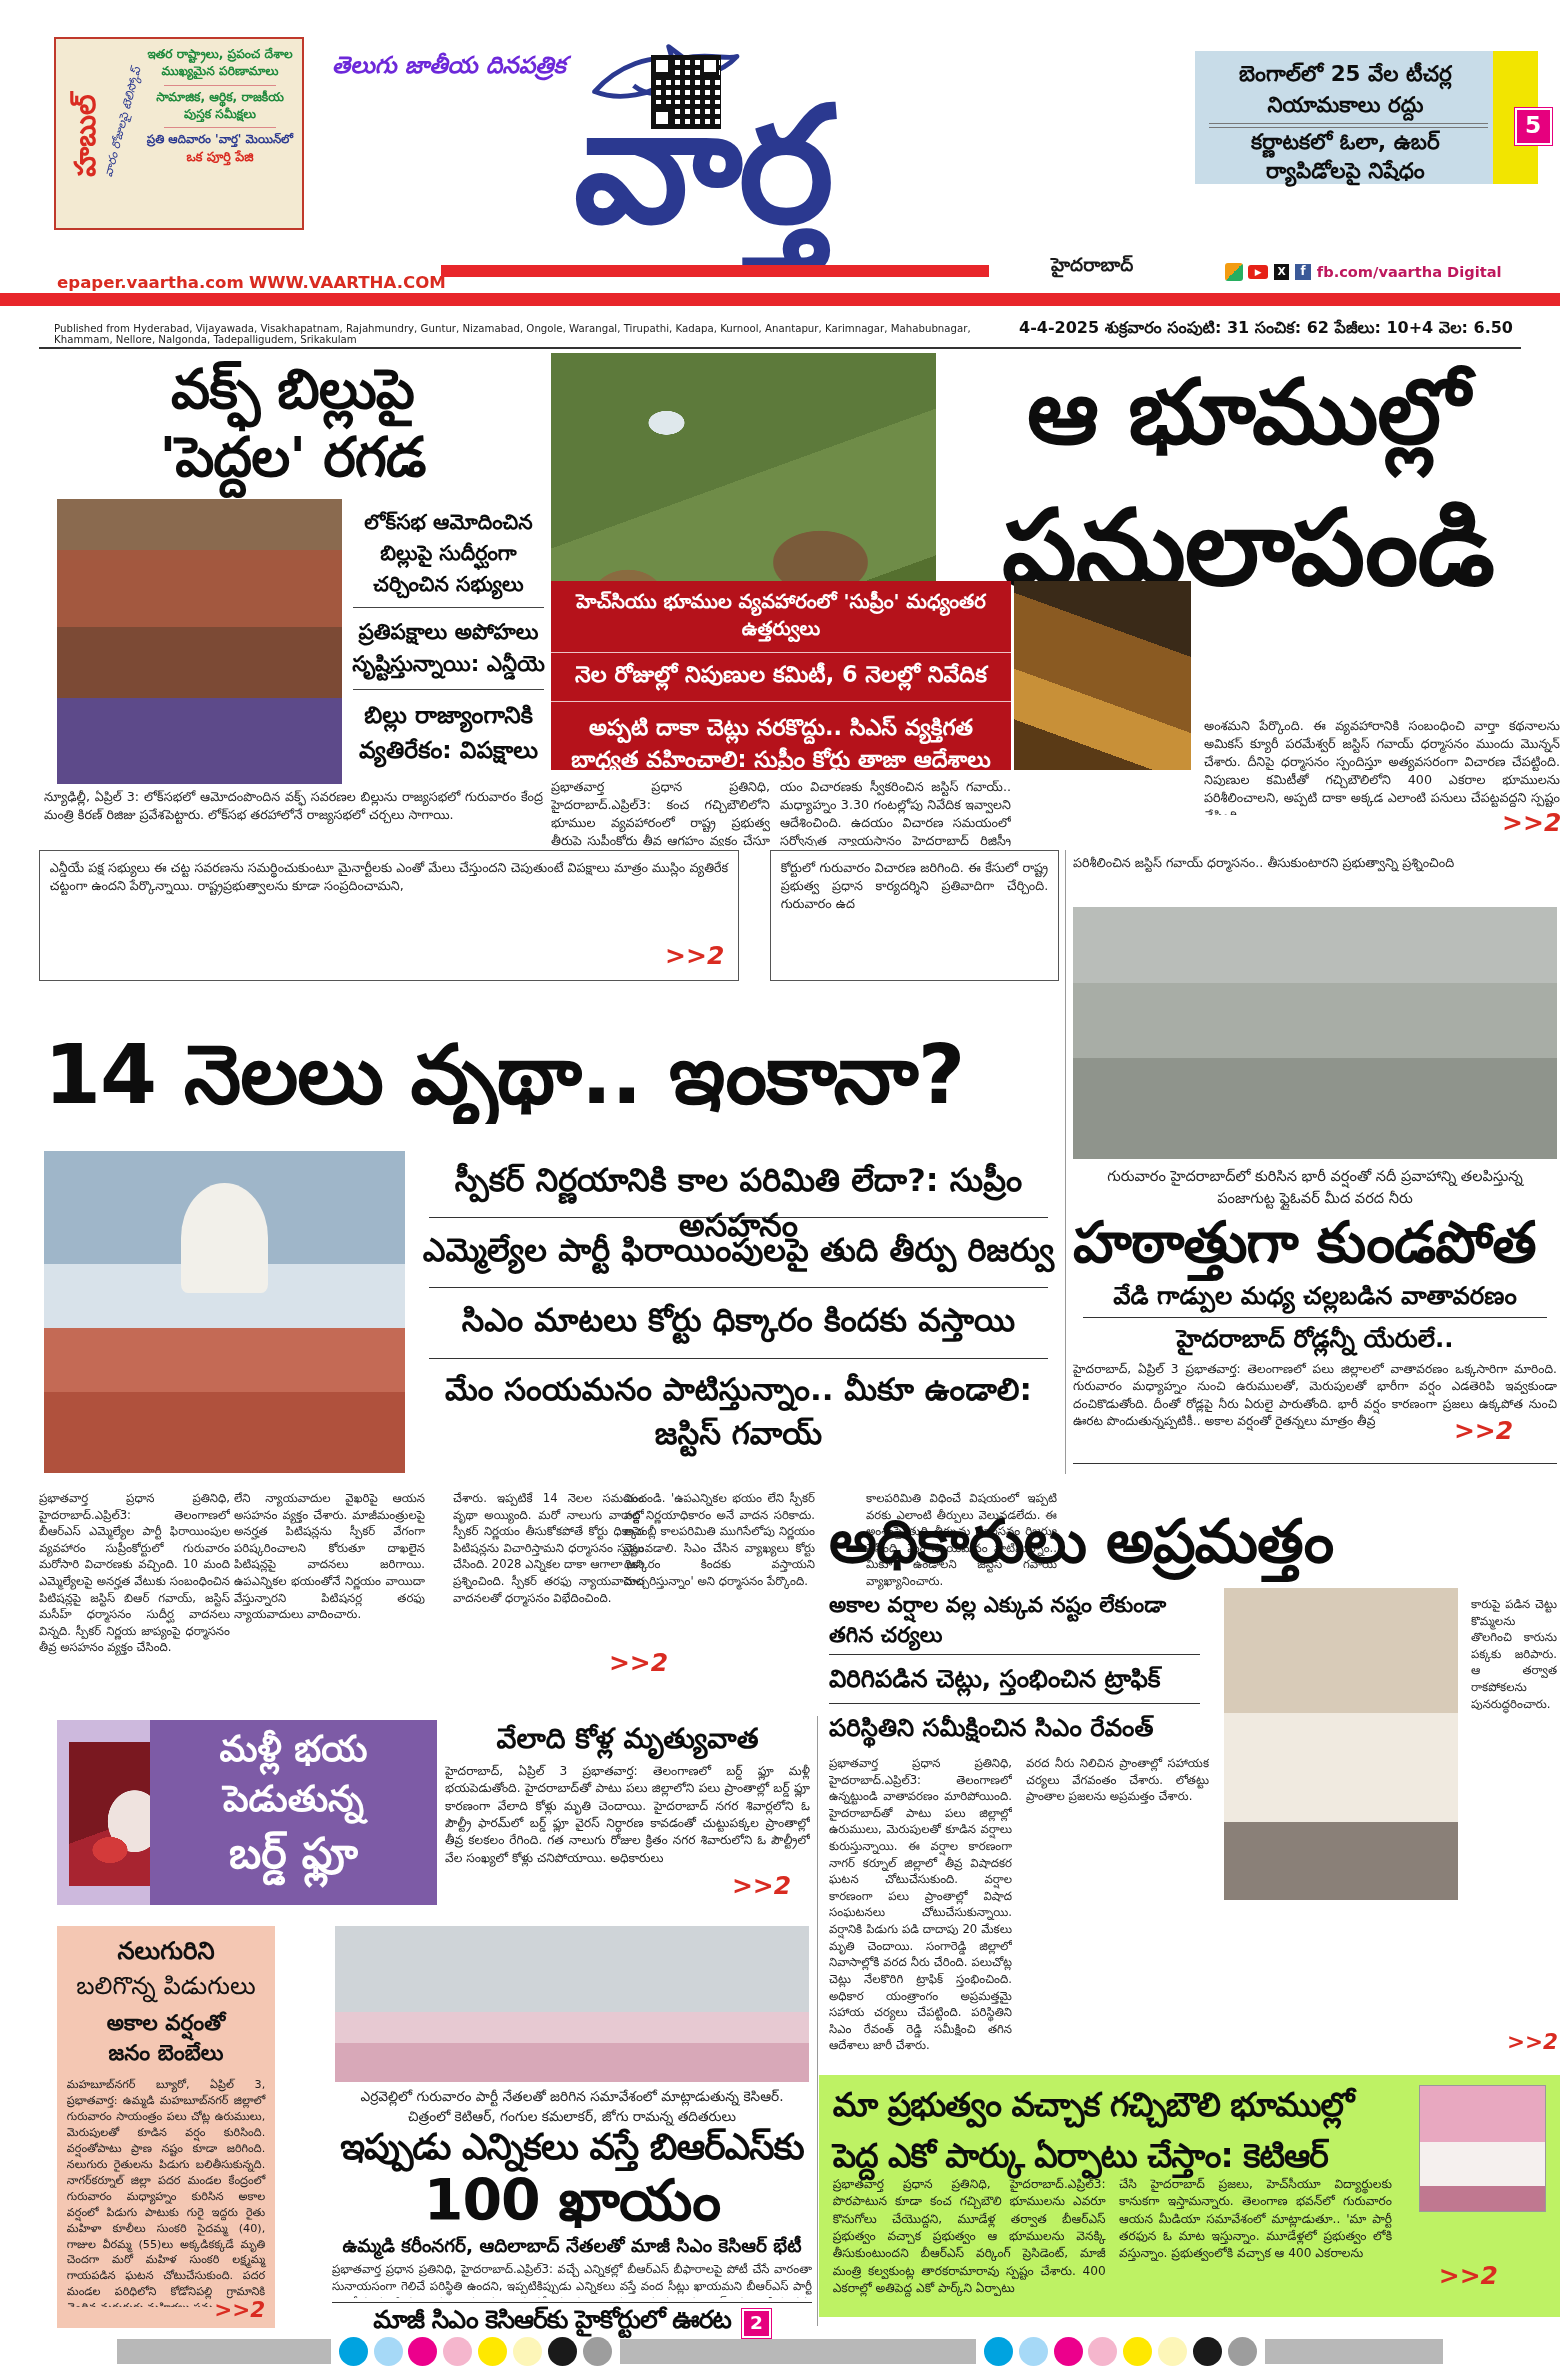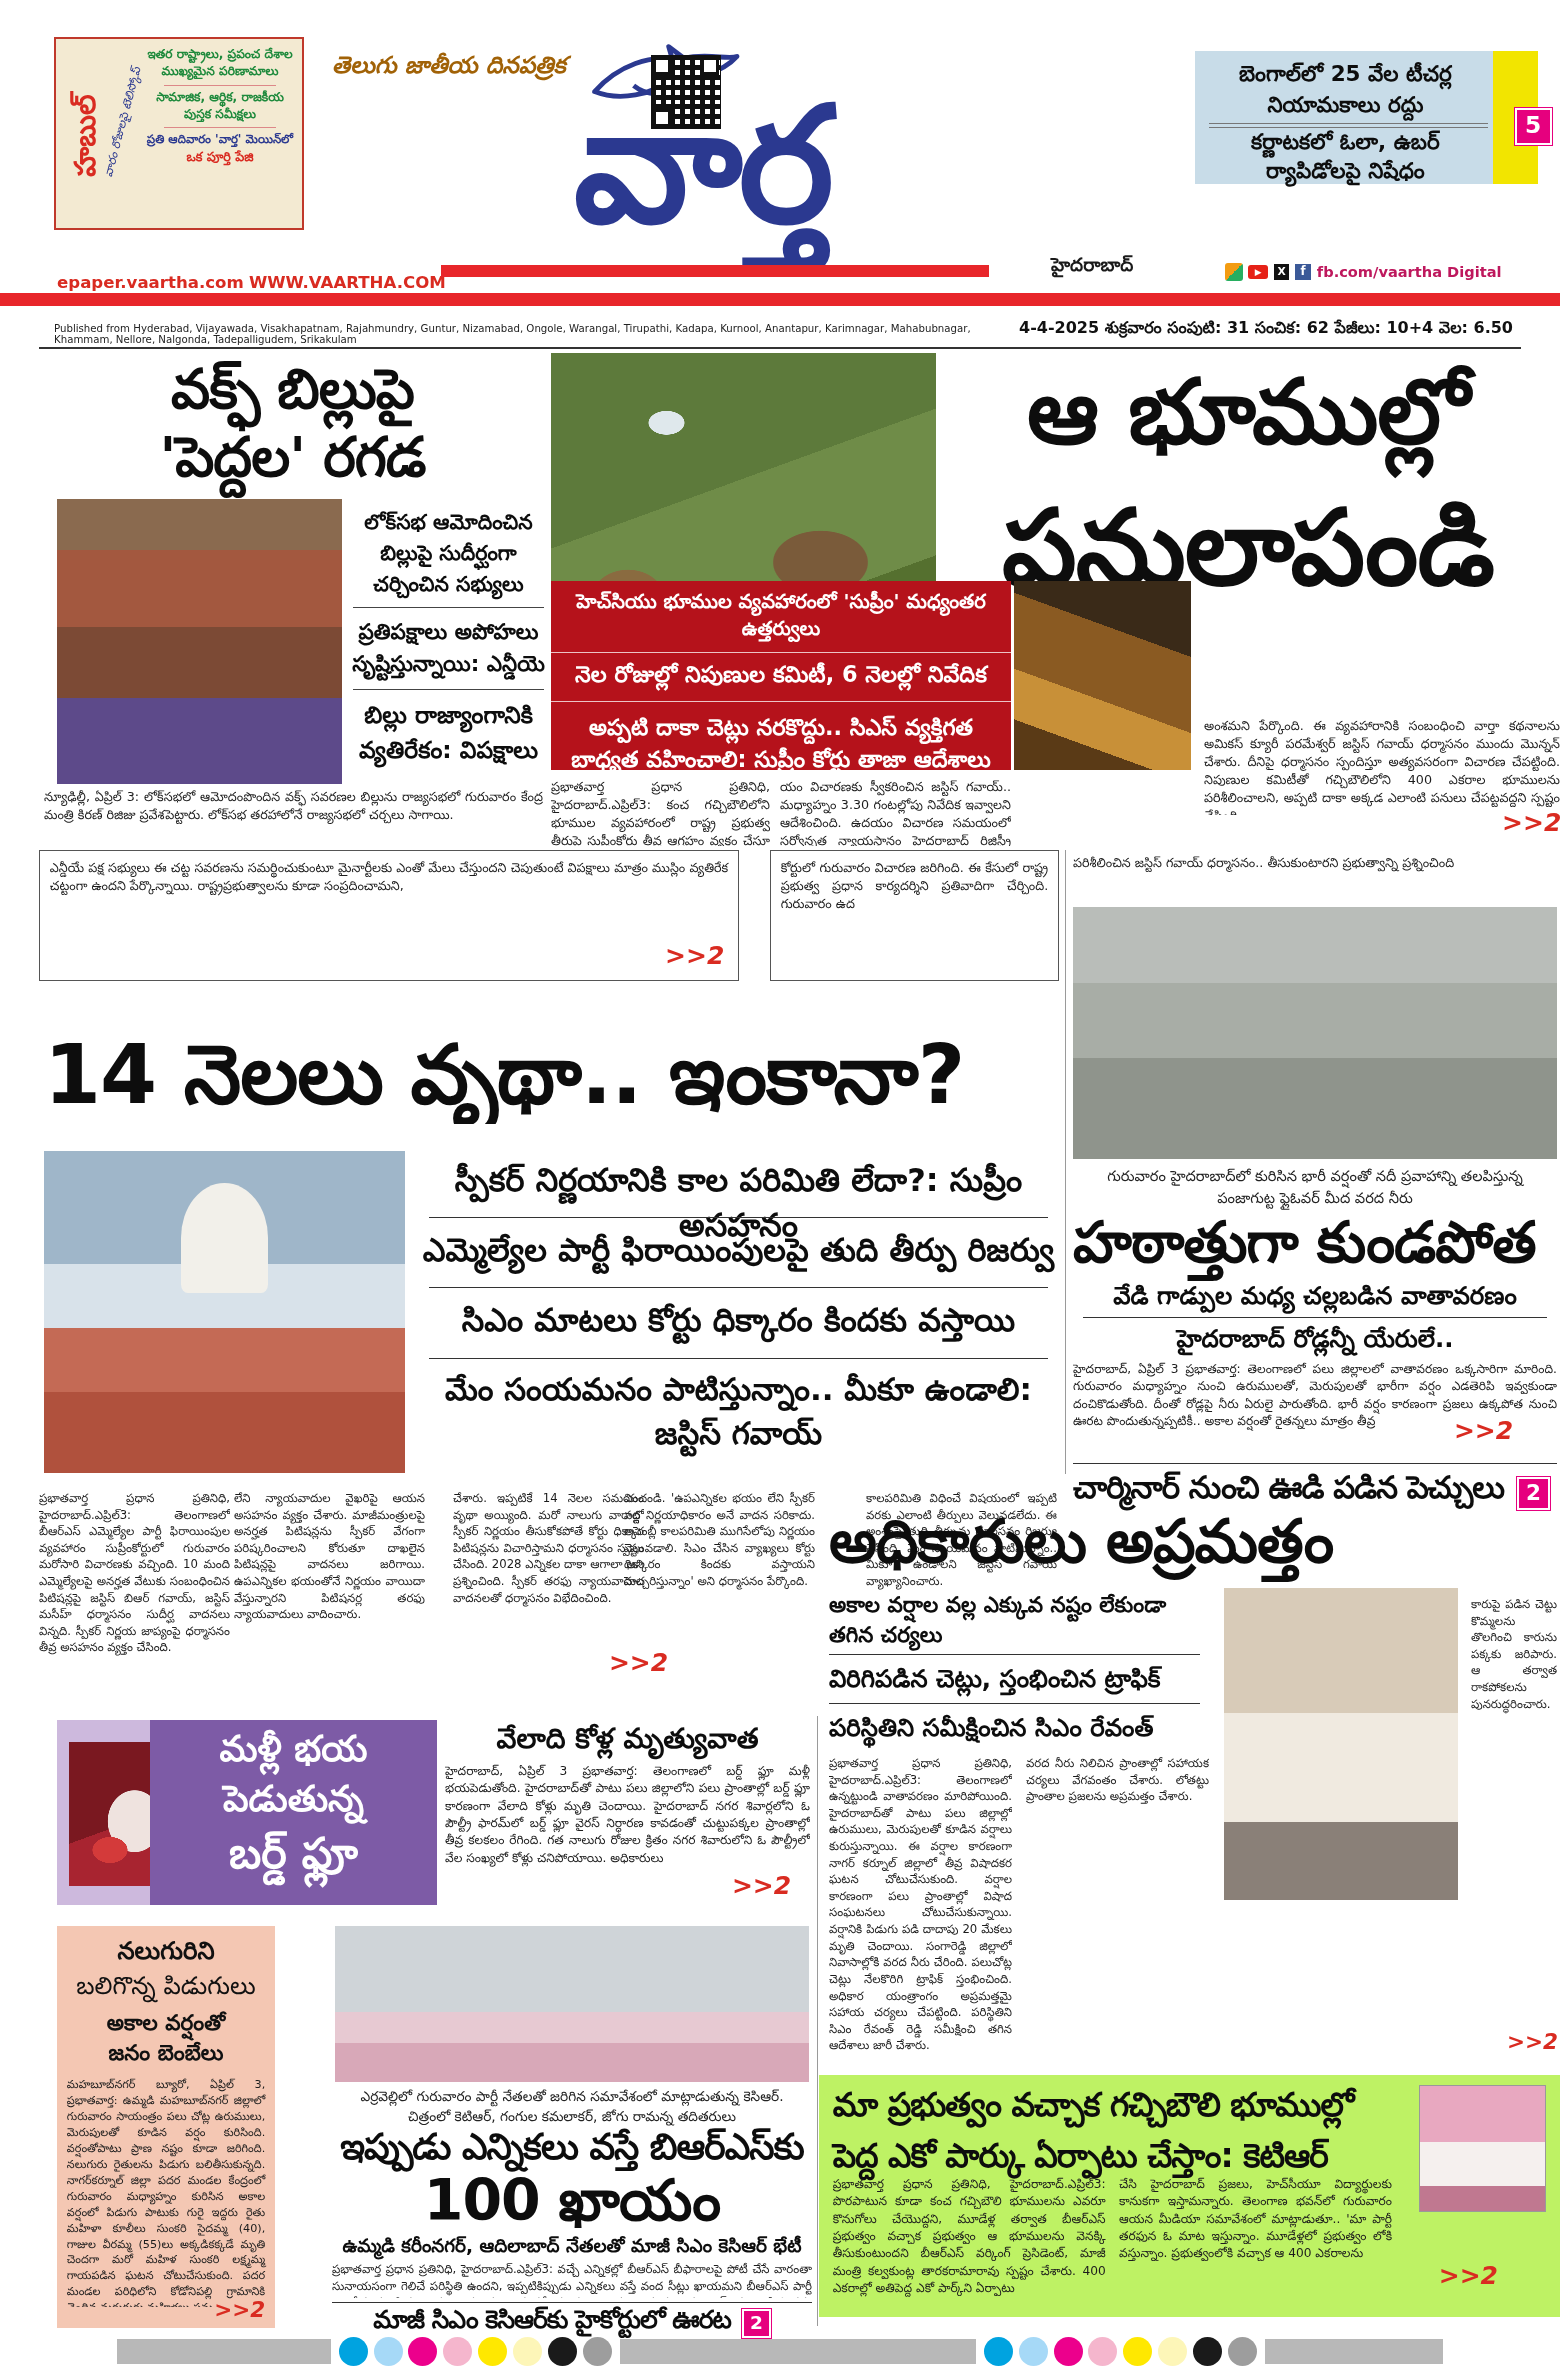--- a/index.html
+++ b/index.html
@@ -63,21 +63,21 @@
       <div class="greenline ctr" style="font-size:12.2px;">సామాజిక, ఆర్థిక, రాజకీయ</div>
       <div class="greenline ctr" style="font-size:12.2px;">పుస్తక సమీక్షలు</div>
       <div class="rule-thin" style="margin:3.9px 17.6px;background:#d88;"></div>
       <div class="ctr" style="font-size:11.7px;color:#2b3990;font-weight:700;">ప్రతి ఆదివారం 'వార్త' మెయిన్‌లో</div>
       <div class="ctr" style="font-size:12.7px;color:#d92b21;font-weight:900;">ఒక పూర్తి పేజి</div>
     </div>
   </div>
   <div class="abs" style="left:57px;top:273px;color:#d92b21;font-weight:700;font-size:16.6px;">epaper.vaartha.com</div>
   <div class="abs" style="left:249px;top:273px;color:#d92b21;font-weight:900;font-size:16.6px;">WWW.VAARTHA.COM</div>
 
-  <div class="abs" style="left:332px;top:51px;width:322px;color:#a16207;font-weight:700;font-style:italic;font-size:23.4px;">తెలుగు జాతీయ దినపత్రిక</div>
+  <div class="abs" style="left:332px;top:51px;width:322px;color:#6d28d9;font-weight:700;font-style:italic;font-size:23.4px;">తెలుగు జాతీయ దినపత్రిక</div>
 
   <div class="abs" style="left:419px;top:68px;width:566px;height:200px;text-align:center;color:#2b3990;font-weight:900;font-size:161px;line-height:195px;letter-spacing:-3.9px;">వార్త</div>
   <svg class="abs" style="left:575px;top:35px;" width="166" height="78" viewBox="0 0 170 80">
     <path d="M20 58 C45 30 80 20 100 26 L96 12 L112 24 C135 18 158 26 166 22 C150 40 120 46 100 44 C80 62 45 68 20 58 Z
              M60 52 C75 64 95 62 104 52" fill="none" stroke="#2b3990" stroke-width="5" stroke-linejoin="round"></path>
     <circle cx="104" cy="22" r="2.5" fill="#2b3990"></circle>
   </svg>
   <div class="abs qr" style="left:651px;top:55px;width:70px;height:74px;">
     <i style="left:2px;top:2px;"></i>
       <i style="right:2px;top:2px;"></i>
@@ -167,24 +167,20 @@
   <div class="abs cap" style="left:1073px;top:1166px;width:484px;">గురువారం హైదరాబాద్‌లో కురిసిన భారీ వర్షంతో నదీ ప్రవాహాన్ని తలపిస్తున్న</div>
   <div class="abs cap" style="left:1073px;top:1188px;width:484px;">పంజాగుట్ట ఫ్లైఓవర్ మీద వరద నీరు</div>
   <div class="abs hl" style="left:1073px;top:1211px;width:488px;font-size:57px;line-height:62px;white-space:nowrap;">హఠాత్తుగా కుండపోత</div>
   <div class="abs subhead ctr" style="left:1073px;top:1281px;width:484px;font-size:24.4px;">వేడి గాడ్పుల మధ్య చల్లబడిన వాతావరణం</div>
   <div class="abs rule-thin" style="left:1083px;top:1317px;width:464px;background:#333;"></div>
   <div class="abs subhead ctr" style="left:1073px;top:1324px;width:484px;font-size:24.4px;">హైదరాబాద్ రోడ్లన్నీ యేరులే..</div>
   <div class="abs body" style="left:1073px;top:1361px;width:484px;height:94px;overflow:hidden;font-size:12.2px;">హైదరాబాద్, ఏప్రిల్ 3 ప్రభాతవార్త: తెలంగాణలో పలు జిల్లాలలో వాతావరణం ఒక్కసారిగా మారింది. గురువారం మధ్యాహ్నం నుంచి ఉరుములతో, మెరుపులతో భారీగా వర్షం ఎడతెరిపి ఇవ్వకుండా దంచికొడుతోంది. దీంతో రోడ్లపై నీరు ఏరులై పారుతోంది. భారీ వర్షం కారణంగా ప్రజలు ఉక్కపోత నుంచి ఊరట పొందుతున్నప్పటికీ.. అకాల వర్షంతో రైతన్నలు మాత్రం తీవ్ర</div>
   <div class="abs jump" style="left:1451px;top:1416px;background:#fff;padding:0 2.9px;">&gt;&gt;2</div>
 
   <div class="abs rule-h" style="left:1073px;top:1463px;width:484px;height:1px;background:#333;"></div>
-  <div class="abs" style="left:1073px;top:1469px;width:484px;">
-    <span class="hl" style="font-size:31px;">చార్మినార్ నుంచి ఊడి పడిన పెచ్చులు</span>
-    <span class="badge" style="display:inline-block;width:29px;height:29px;font-size:21.5px;line-height:27px;vertical-align:middle;margin-left:7.8px;">2</span>
-  </div>
 
   <div class="abs" style="left:57px;top:1720px;width:380px;height:185px;background:#cdb9dd;">
     <div class="abs photo ph-rooster" style="left:11.7px;top:21.5px;width:164px;height:144px;"></div>
     <div class="abs" style="left:94px;top:0;width:287px;height:185px;background:#7d5ba6;color:#fff;text-align:center;left:auto;right:0;">
       <div style="font-weight:900;font-size:36px;margin-top:7.8px;">మళ్లీ భయ</div>
       <div style="font-weight:900;font-size:36px;">పెడుతున్న</div>
       <div style="font-weight:900;font-size:43px;">బర్డ్ ఫ్లూ</div>
     </div>
   </div>
   <div class="abs subhead ctr" style="left:445px;top:1722px;width:365px;font-size:28px;">వేలాది కోళ్ల మృత్యువాత</div>

